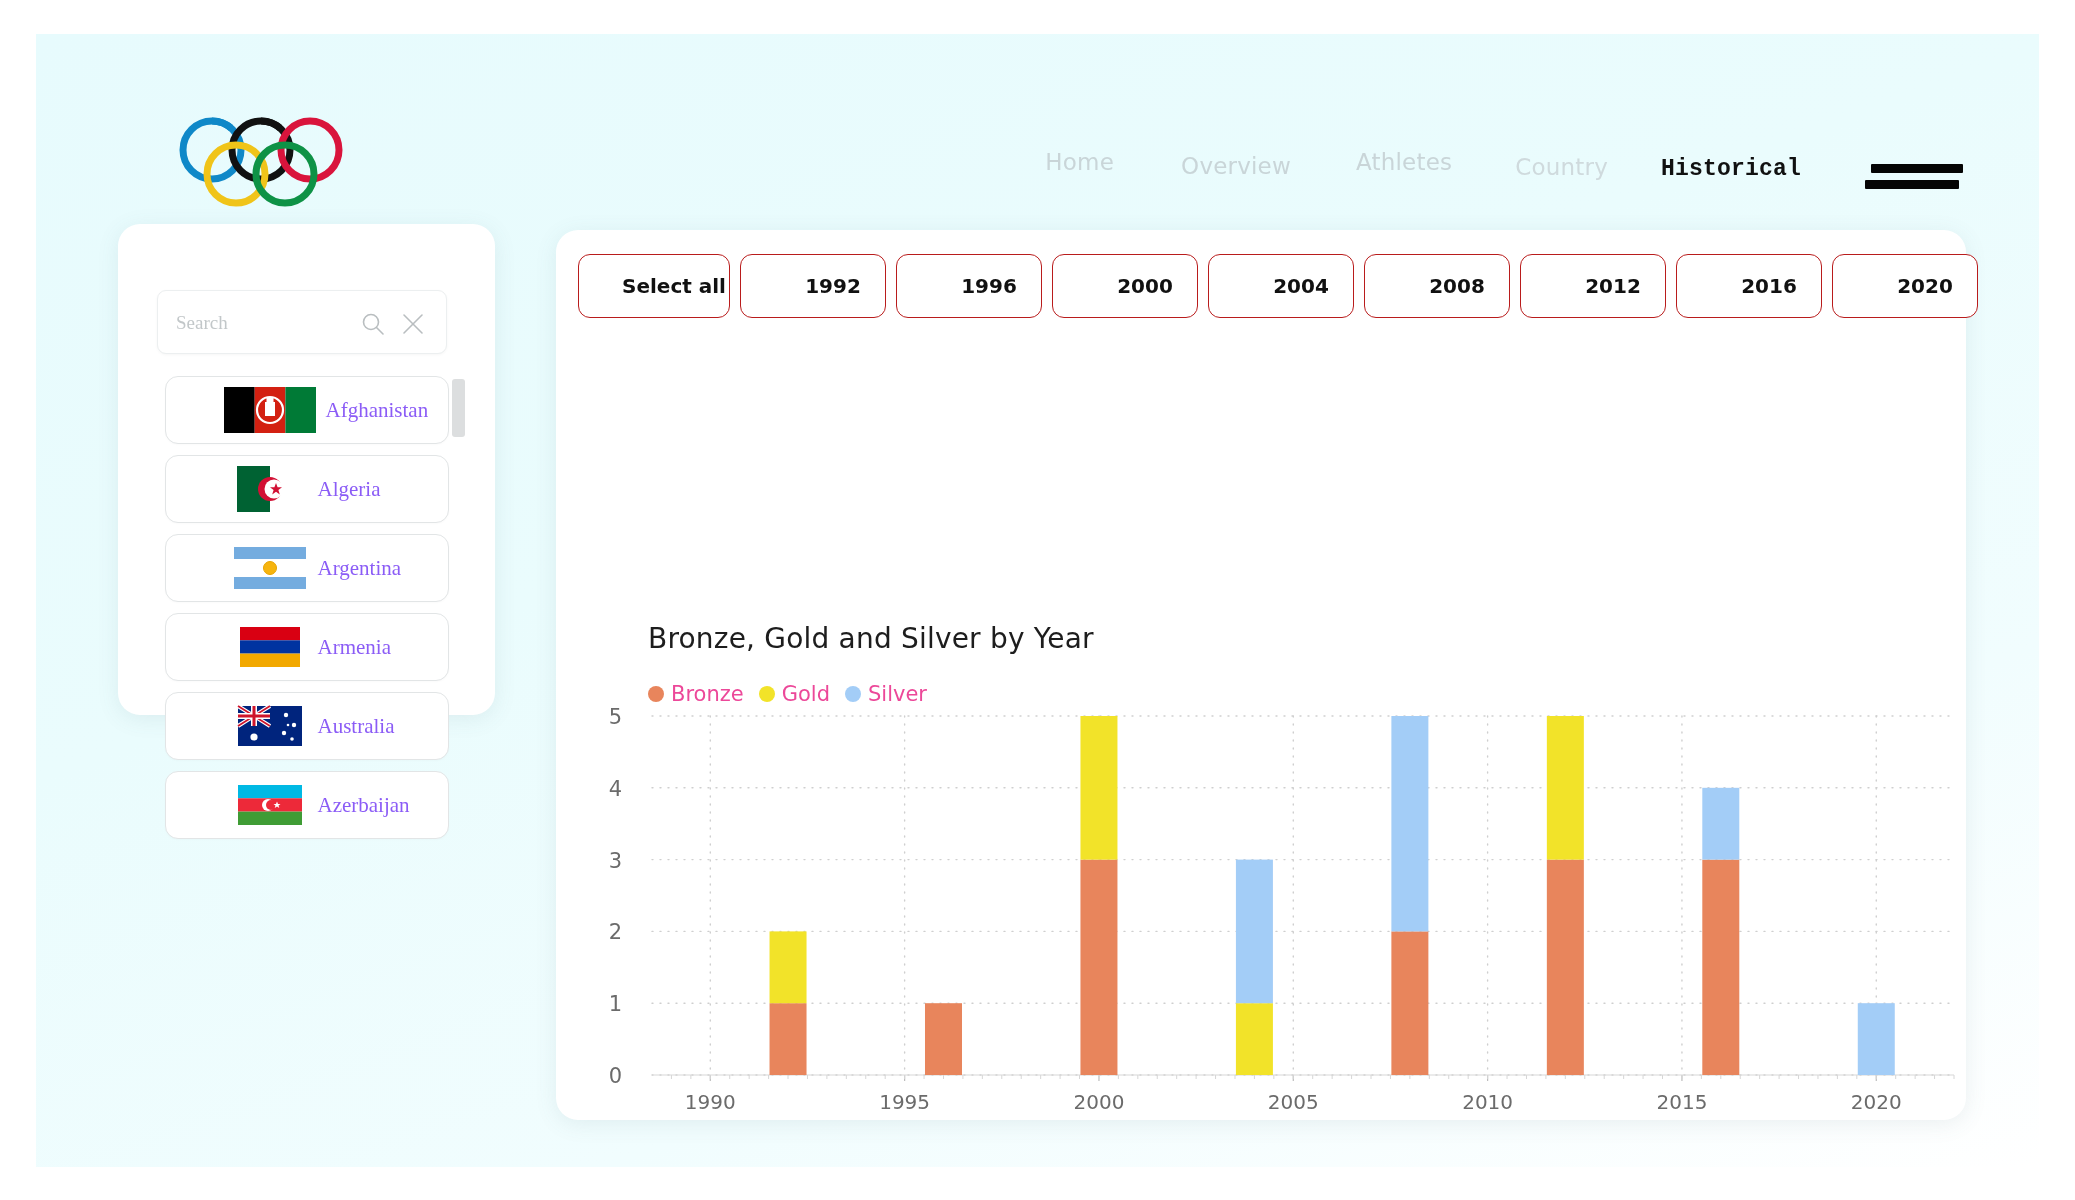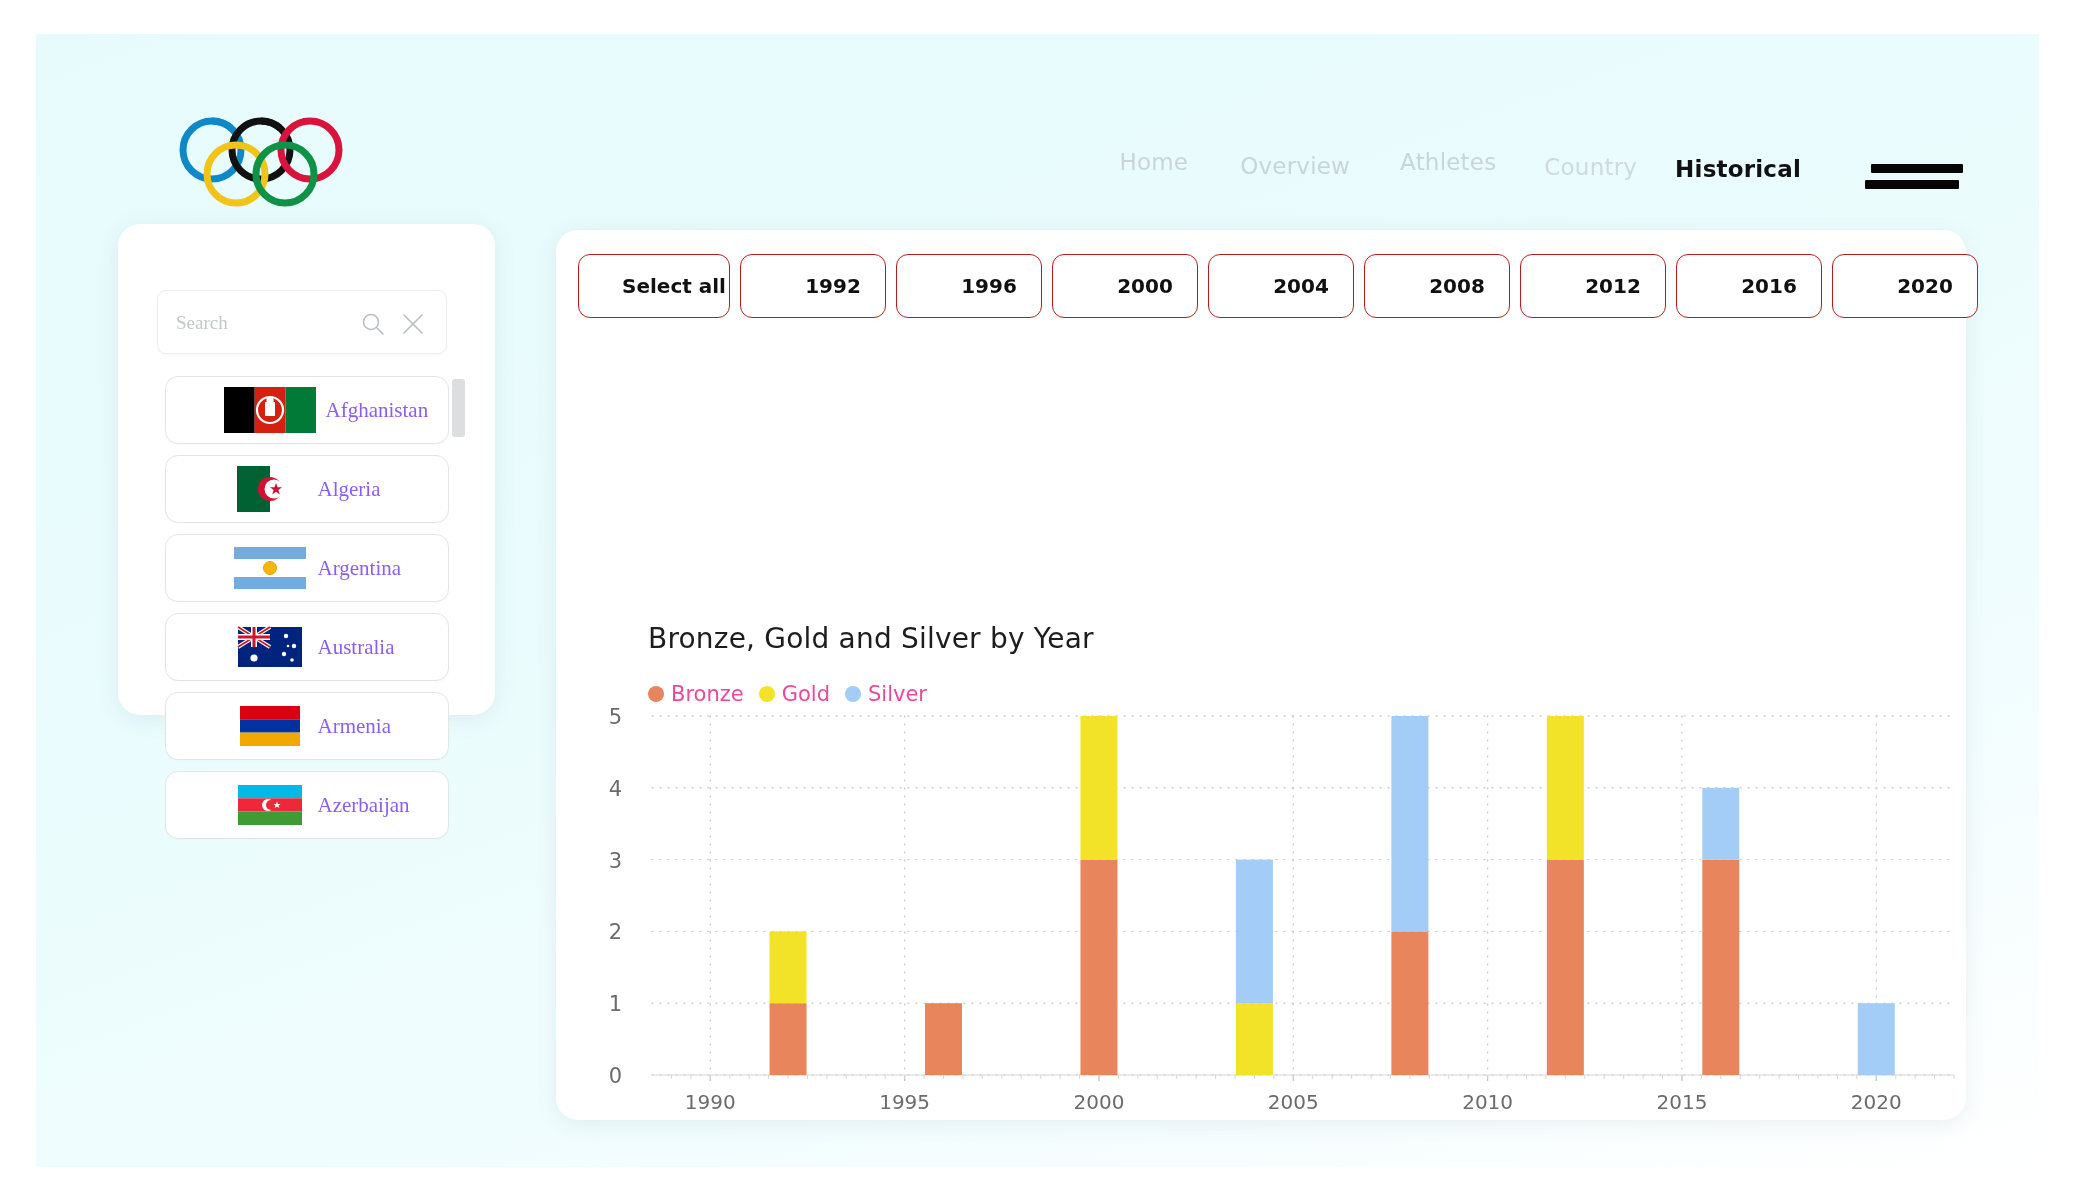--- a/index.html
+++ b/index.html
@@ -20,31 +20,31 @@
   }
 
   
   #header { position: absolute; left: 0; top: 0; width: 100%; height: 200px; }
 
   .rings-wrap { position: absolute; left: 132px; top: 78px; width: 186px; height: 100px; }
   .rings-wrap svg { display: block; }
 
   #nav {
     position: absolute; right: 238px; top: 120px;
-    display: flex; align-items: flex-end; gap: 0;
+    display: flex; align-items: flex-end; gap: 15px;
   }
   .nav-item {
     font-size: 23px; color: #c9d5d8; letter-spacing: .2px;
     white-space: nowrap; cursor: pointer;
   }
   .nav-item.n0 { margin-right: 52px; transform: translateY(-5px); }
   .nav-item.n1 { margin-right: 50px; transform: translateY(-1px); }
   .nav-item.n2 { margin-right: 48px; transform: translateY(-5px); }
   .nav-item.n3 { margin-right: 38px; transform: translateY(0px); color:#cfdadd; }
-  .nav-item.active { color: #111; font-weight: 700; transform: translateY(2px); }
+  .nav-item.active { color: #111; font-weight: 700; transform: translateY(2px); font-family: Liberation Mono, monospace; }
 
   #menu-btn {
     position: absolute; right: 78px; top: 128px;
     width: 96px; height: 36px; cursor: pointer;
   }
   #menu-btn .bar { position: absolute; height: 9px; background: #050505; border-radius: 1px; }
   #menu-btn .bar.b1 { top: 2px;  left: 6px; width: 92px; }
   #menu-btn .bar.b2 { top: 18px; left: 0px; width: 94px; }
 
   
@@ -222,48 +222,48 @@
             <rect x="10" y="32" width="72" height="12" fill="#74ACDF"></rect>
             <circle cx="46" cy="23" r="6.5" fill="#F6B40E" stroke="#E8A400" stroke-width="1"></circle>
           </svg>
         </span>
         <span class="country-name shift">Argentina</span>
       </div>
 
       <div class="country-item">
         <span class="flag">
           <svg viewBox="0 0 92 46">
+            <rect x="16" y="3" width="60" height="13.3" fill="#D90012"></rect>
+            <rect x="16" y="16.3" width="60" height="13.3" fill="#0033A0"></rect>
+            <rect x="16" y="29.6" width="60" height="13.4" fill="#F2A800"></rect>
+          </svg>
+        </span>
+        <span class="country-name shift">Armenia</span>
+      </div>
+
+      <div class="country-item">
+        <span class="flag">
+          <svg viewBox="0 0 92 46">
             <rect x="14" y="3" width="64" height="40" fill="#00247D"></rect>
             <g>
               <rect x="14" y="3" width="32" height="20" fill="#00247D"></rect>
               <path d="M14 3 L46 23 M46 3 L14 23" stroke="#fff" stroke-width="4"></path>
               <path d="M14 3 L46 23 M46 3 L14 23" stroke="#CF142B" stroke-width="1.8"></path>
               <path d="M30 3 v20 M14 13 h32" stroke="#fff" stroke-width="6"></path>
               <path d="M30 3 v20 M14 13 h32" stroke="#CF142B" stroke-width="3"></path>
             </g>
             <circle cx="30" cy="34" r="3.6" fill="#fff"></circle>
             <circle cx="62" cy="12" r="2.2" fill="#fff"></circle>
             <circle cx="70" cy="22" r="2.2" fill="#fff"></circle>
             <circle cx="60" cy="30" r="2.2" fill="#fff"></circle>
             <circle cx="68" cy="36" r="1.8" fill="#fff"></circle>
             <circle cx="64" cy="22" r="1.3" fill="#fff"></circle>
           </svg>
         </span>
         <span class="country-name shift">Australia</span>
-      </div>
-
-      <div class="country-item">
-        <span class="flag">
-          <svg viewBox="0 0 92 46">
-            <rect x="16" y="3" width="60" height="13.3" fill="#D90012"></rect>
-            <rect x="16" y="16.3" width="60" height="13.3" fill="#0033A0"></rect>
-            <rect x="16" y="29.6" width="60" height="13.4" fill="#F2A800"></rect>
-          </svg>
-        </span>
-        <span class="country-name shift">Armenia</span>
       </div>
 
 
       <div class="country-item">
         <span class="flag">
           <svg viewBox="0 0 92 46">
             <rect x="14" y="3" width="64" height="13.3" fill="#00B9E4"></rect>
             <rect x="14" y="16.3" width="64" height="13.3" fill="#ED2939"></rect>
             <rect x="14" y="29.6" width="64" height="13.4" fill="#3F9C35"></rect>
             <circle cx="44" cy="23" r="6" fill="#fff"></circle>

